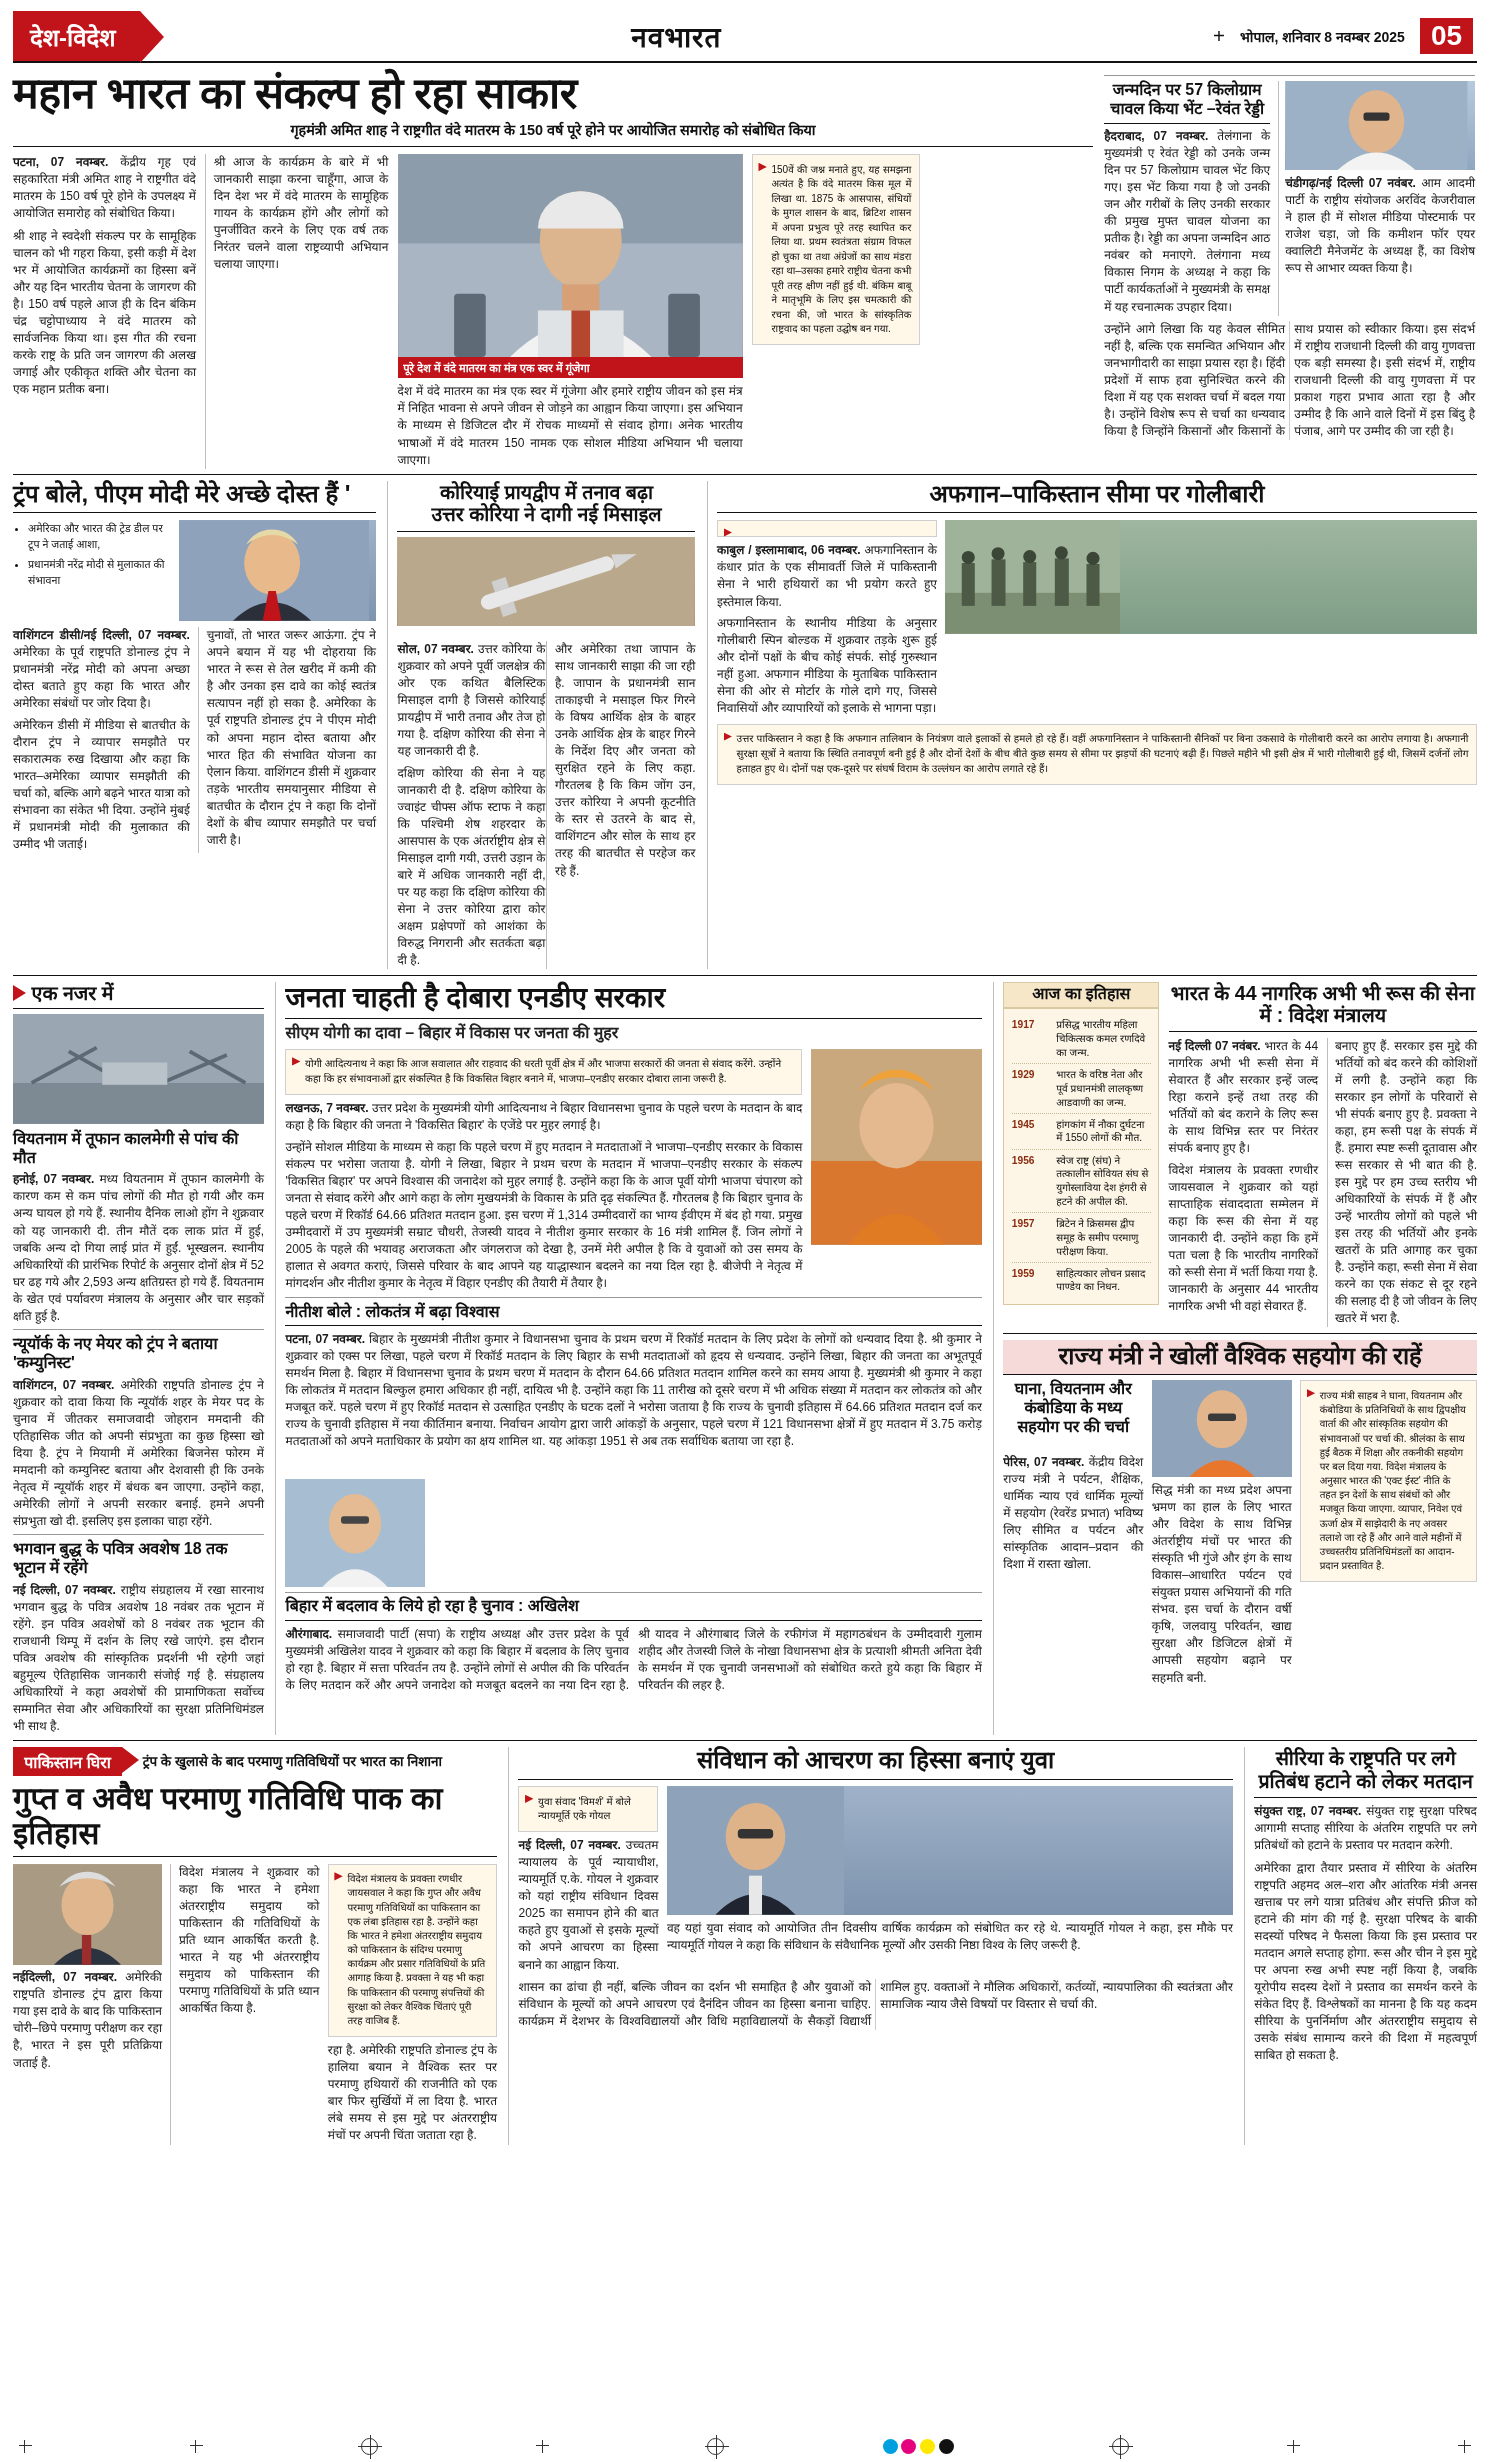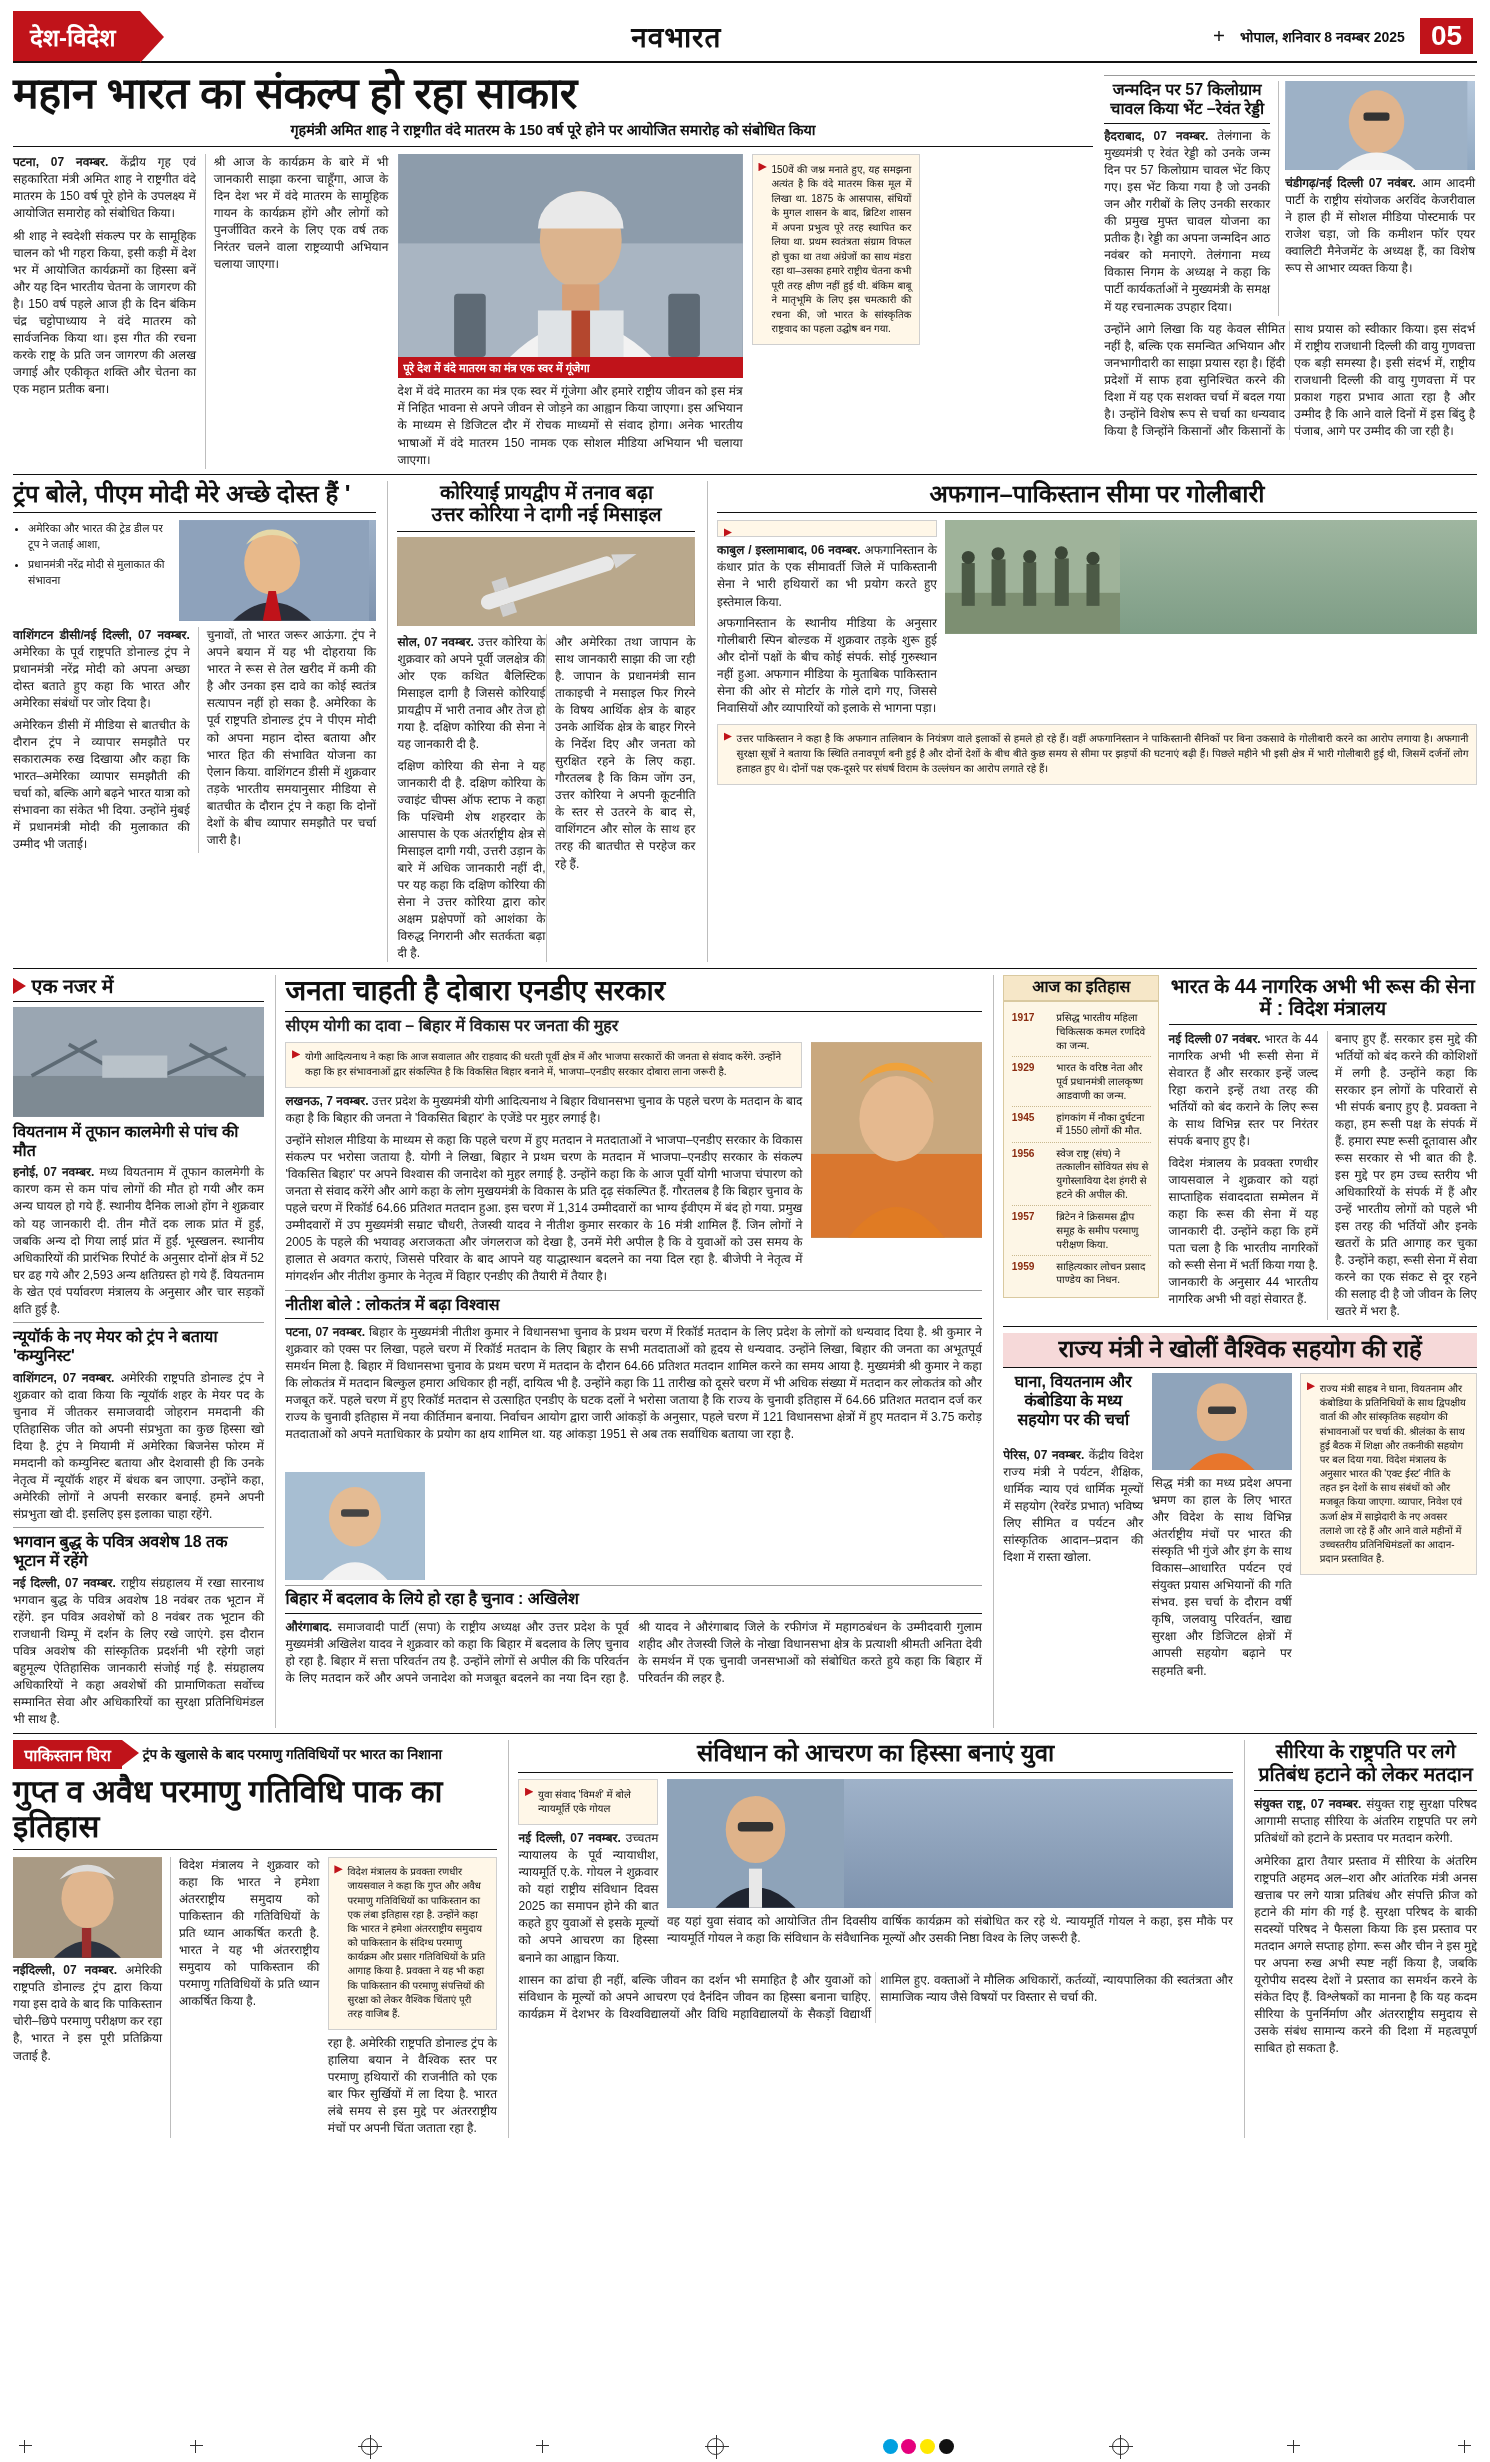--- a/index.html
+++ b/index.html
@@ -224,21 +224,21 @@
         <svg viewBox="0 0 320 96" width="298" height="89">
             <rect width="320" height="96" fill="#b9a88c"></rect>
             <g transform="rotate(-18 160 48)">
               <rect x="86" y="42" width="150" height="16" rx="8" fill="#e8e8e8"></rect>
               <path d="M236 42 l26 8 l-26 8z" fill="#d7d7d7"></path>
               <rect x="104" y="30" width="16" height="12" fill="#cfcfcf"></rect>
               <rect x="104" y="58" width="16" height="12" fill="#cfcfcf"></rect>
             </g>
           </svg>
       </div>
-      <div style="display:flex;gap:1px;margin-top:8px;">
+      <div style="display:flex;gap:1px;margin-top:15px;">
         <div style="flex:1;">
           <div class="body-txt"><span class="dateline">सोल, 07 नवम्बर.</span>
             <span>उत्तर कोरिया के शुक्रवार को अपने पूर्वी जलक्षेत्र की ओर एक कथित बैलिस्टिक मिसाइल दागी है जिससे कोरियाई प्रायद्वीप में भारी तनाव और तेज हो गया है. दक्षिण कोरिया की सेना ने यह जानकारी दी है.</span></div>
           <div class="body-txt" style="margin-top:4.7px;">दक्षिण कोरिया की सेना ने यह जानकारी दी है. दक्षिण कोरिया के ज्वाइंट चीफ्स ऑफ स्टाफ ने कहा कि पश्चिमी शेष शहरदार के आसपास के एक अंतर्राष्ट्रीय क्षेत्र से मिसाइल दागी गयी, उत्तरी उड़ान के बारे में अधिक जानकारी नहीं दी, पर यह कहा कि दक्षिण कोरिया की सेना ने उत्तर कोरिया द्वारा कोर अक्षम प्रक्षेपणों को आशंका के विरुद्ध निगरानी और सतर्कता बढ़ा दी है.</div>
         </div>
         <div style="flex:1;" class="vsep">
           <div class="body-txt" style="padding-left:7.5px;">और अमेरिका तथा जापान के साथ जानकारी साझा की जा रही है. जापान के प्रधानमंत्री सान ताकाइची ने मसाइल फिर गिरने के विषय आर्थिक क्षेत्र के बाहर उनके आर्थिक क्षेत्र के बाहर गिरने के निर्देश दिए और जनता को सुरक्षित रहने के लिए कहा. गौरतलब है कि किम जोंग उन, उत्तर कोरिया ने अपनी कूटनीति के स्तर से उतरने के बाद से, वाशिंगटन और सोल के साथ हर तरह की बातचीत से परहेज कर रहे हैं.</div>
         </div>
       </div>
     </div>

